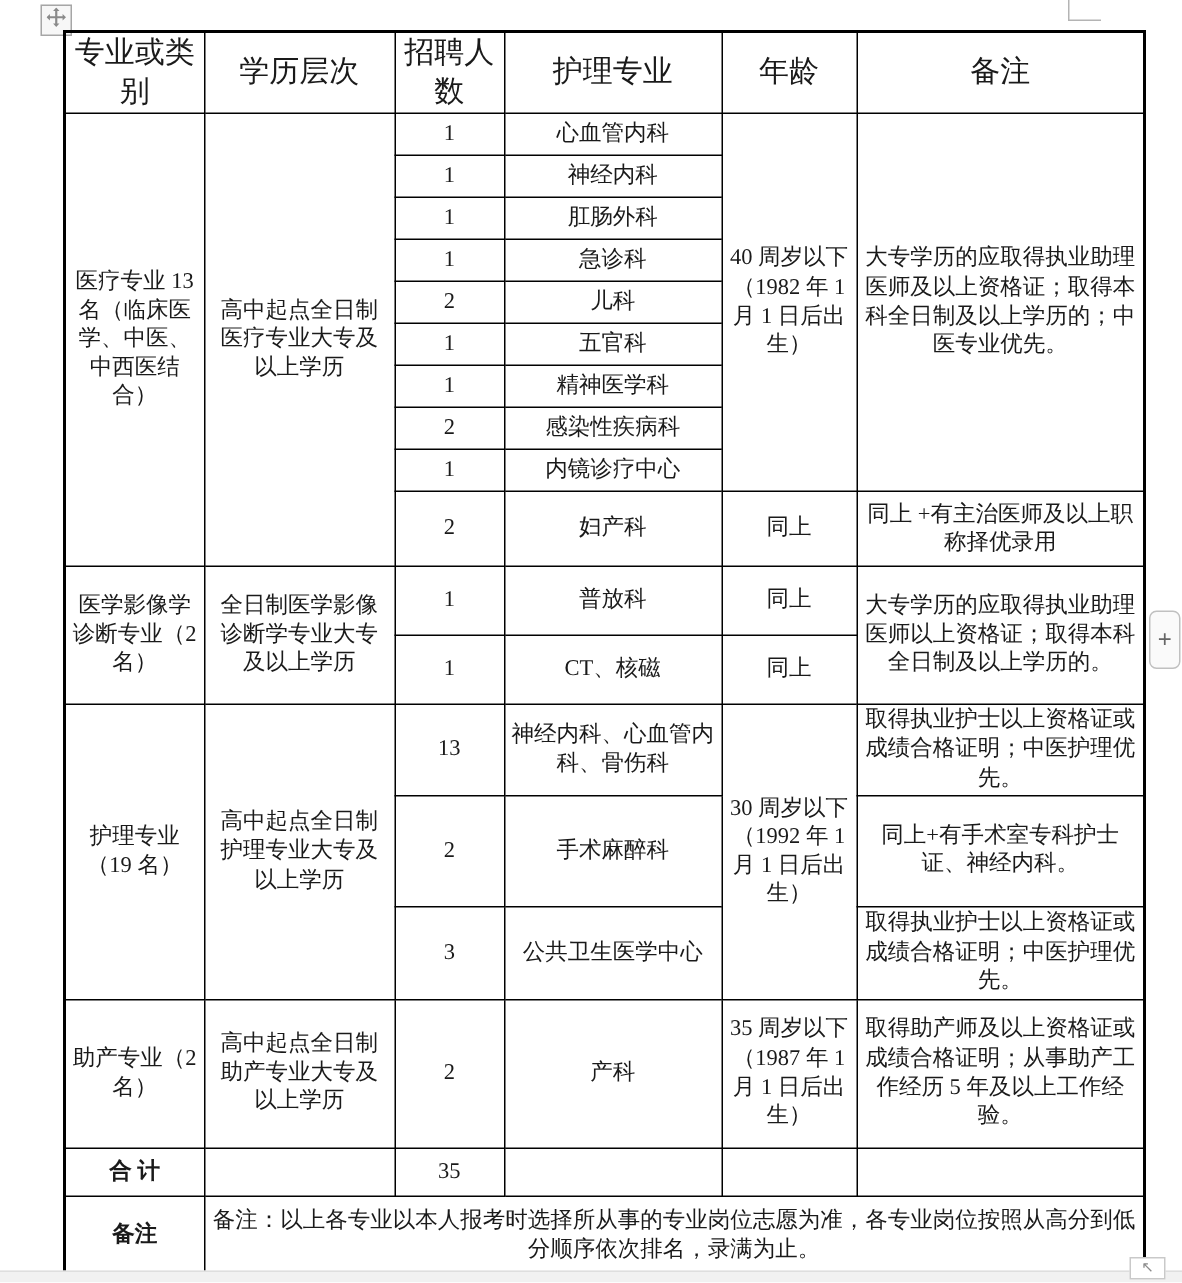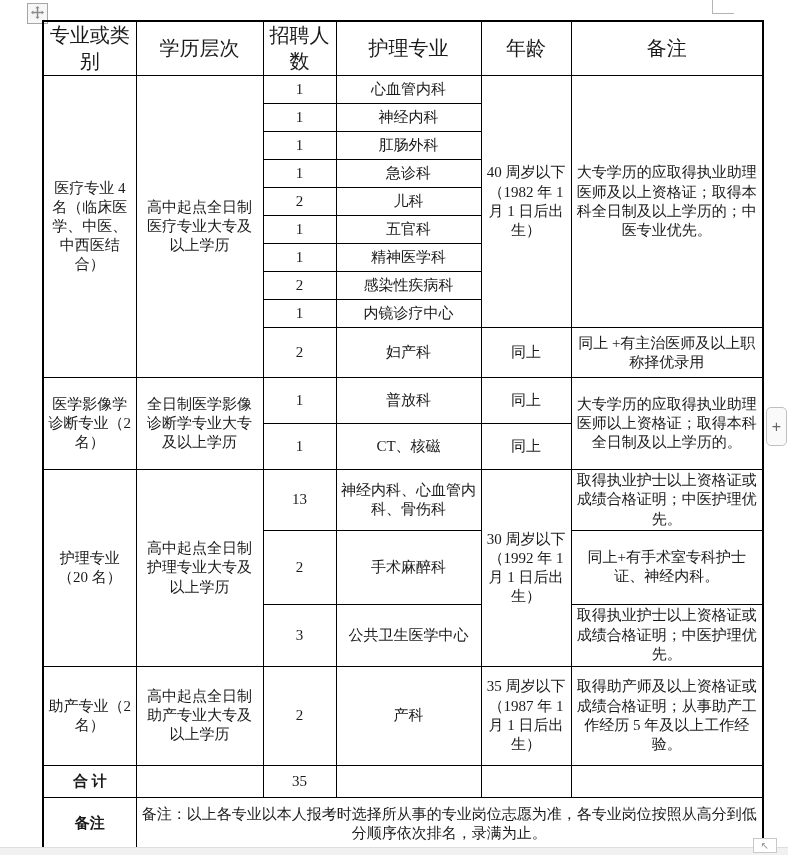--- a/index.html
+++ b/index.html
@@ -102,21 +102,21 @@
         <tr class="r40">
       <th>专业或类别</th>
       <th>学历层次</th>
       <th>招聘人数</th>
       <th>护理专业</th>
       <th>年龄</th>
       <th>备注</th>
     </tr>
 
     <tr class="r28">
-      <td rowspan="10">医疗专业 4 名（临床医学、中医、中西医结合）</td>
+      <td rowspan="10">医疗专业 13 名（临床医学、中医、中西医结合）</td>
       <td rowspan="10">高中起点全日制医疗专业大专及以上学历</td>
       <td>1</td>
       <td>心血管内科</td>
       <td rowspan="9">40 周岁以下（1982 年 1 月 1 日后出生）</td>
       <td rowspan="9">大专学历的应取得执业助理医师及以上资格证；取得本科全日制及以上学历的；中医专业优先。</td>
     </tr>
     <tr class="r28">
       <td>1</td>
       <td>神经内科</td>
     </tr>
@@ -163,21 +163,21 @@
       <td>同上</td>
       <td rowspan="2">大专学历的应取得执业助理医师以上资格证；取得本科全日制及以上学历的。</td>
     </tr>
     <tr class="r46">
       <td>1</td>
       <td>CT、核磁</td>
       <td>同上</td>
     </tr>
 
     <tr class="r56">
-      <td rowspan="3">护理专业（20 名）</td>
+      <td rowspan="3">护理专业（19 名）</td>
       <td rowspan="3">高中起点全日制护理专业大专及以上学历</td>
       <td>13</td>
       <td>神经内科、心血管内科、骨伤科</td>
       <td rowspan="3">30 周岁以下（1992 年 1 月 1 日后出生）</td>
       <td>取得执业护士以上资格证或成绩合格证明；中医护理优先。</td>
     </tr>
     <tr class="r74">
       <td>2</td>
       <td>手术麻醉科</td>
       <td>同上+有手术室专科护士证、神经内科。</td>

